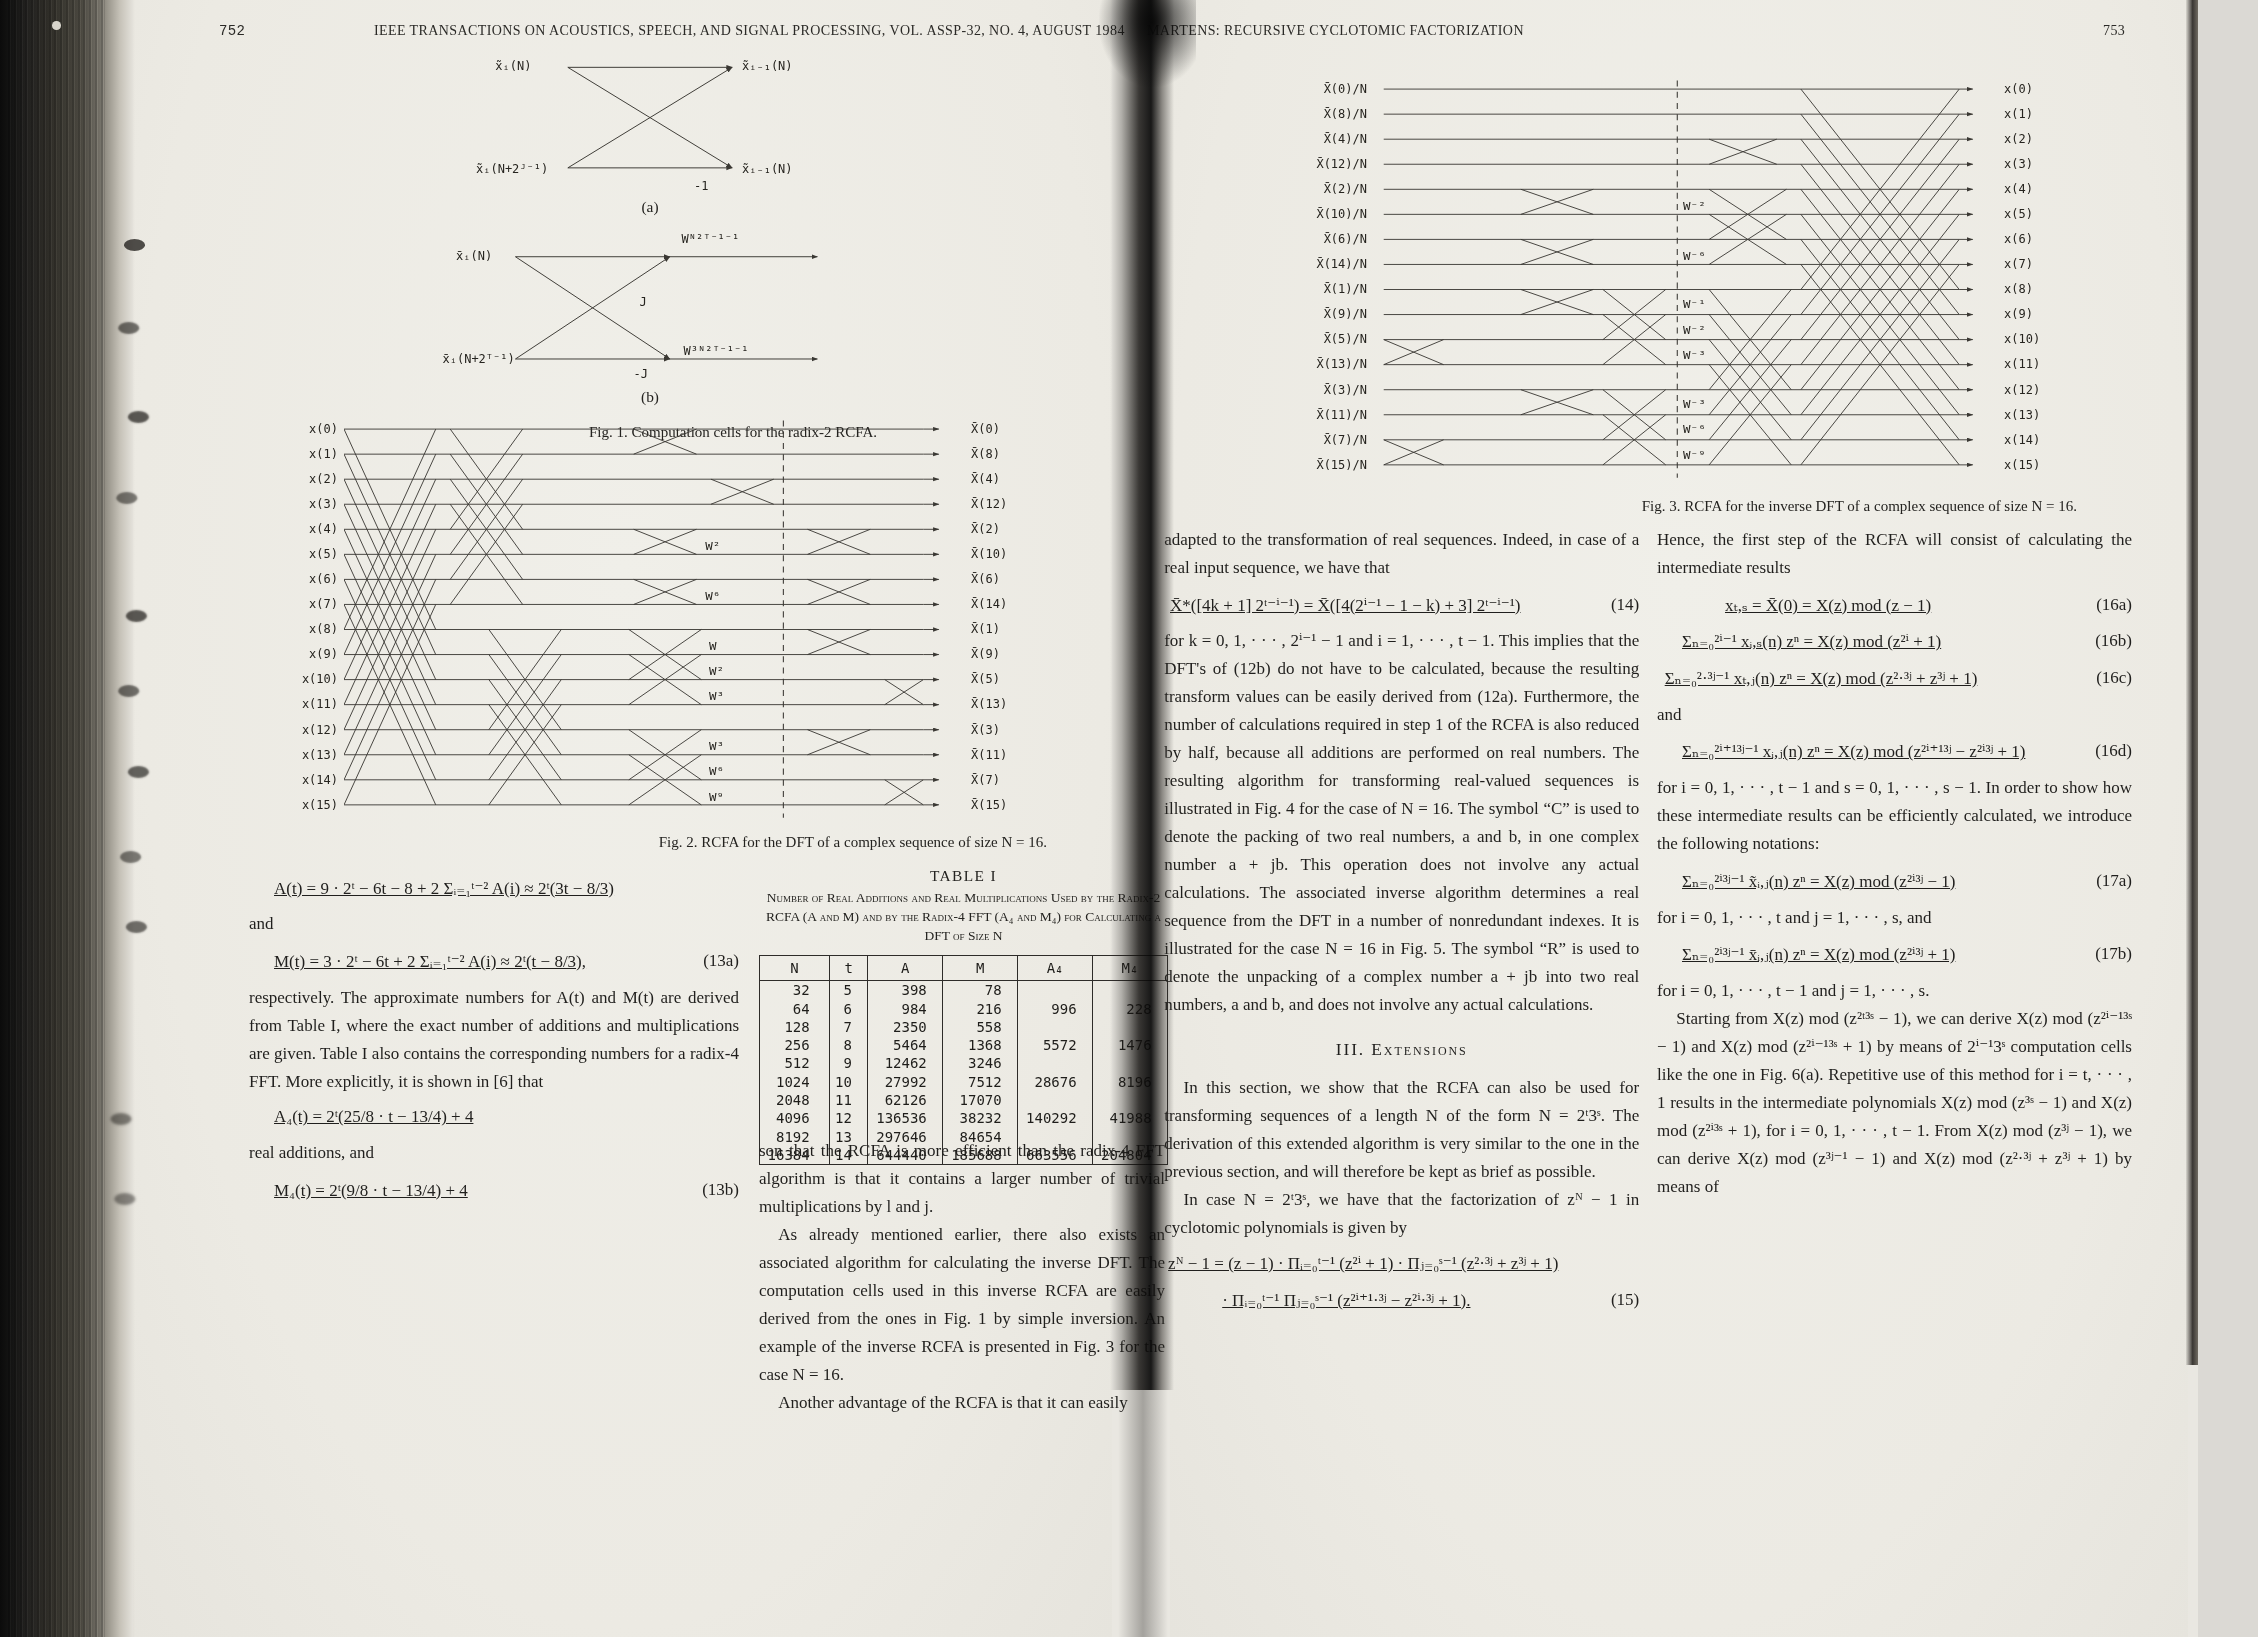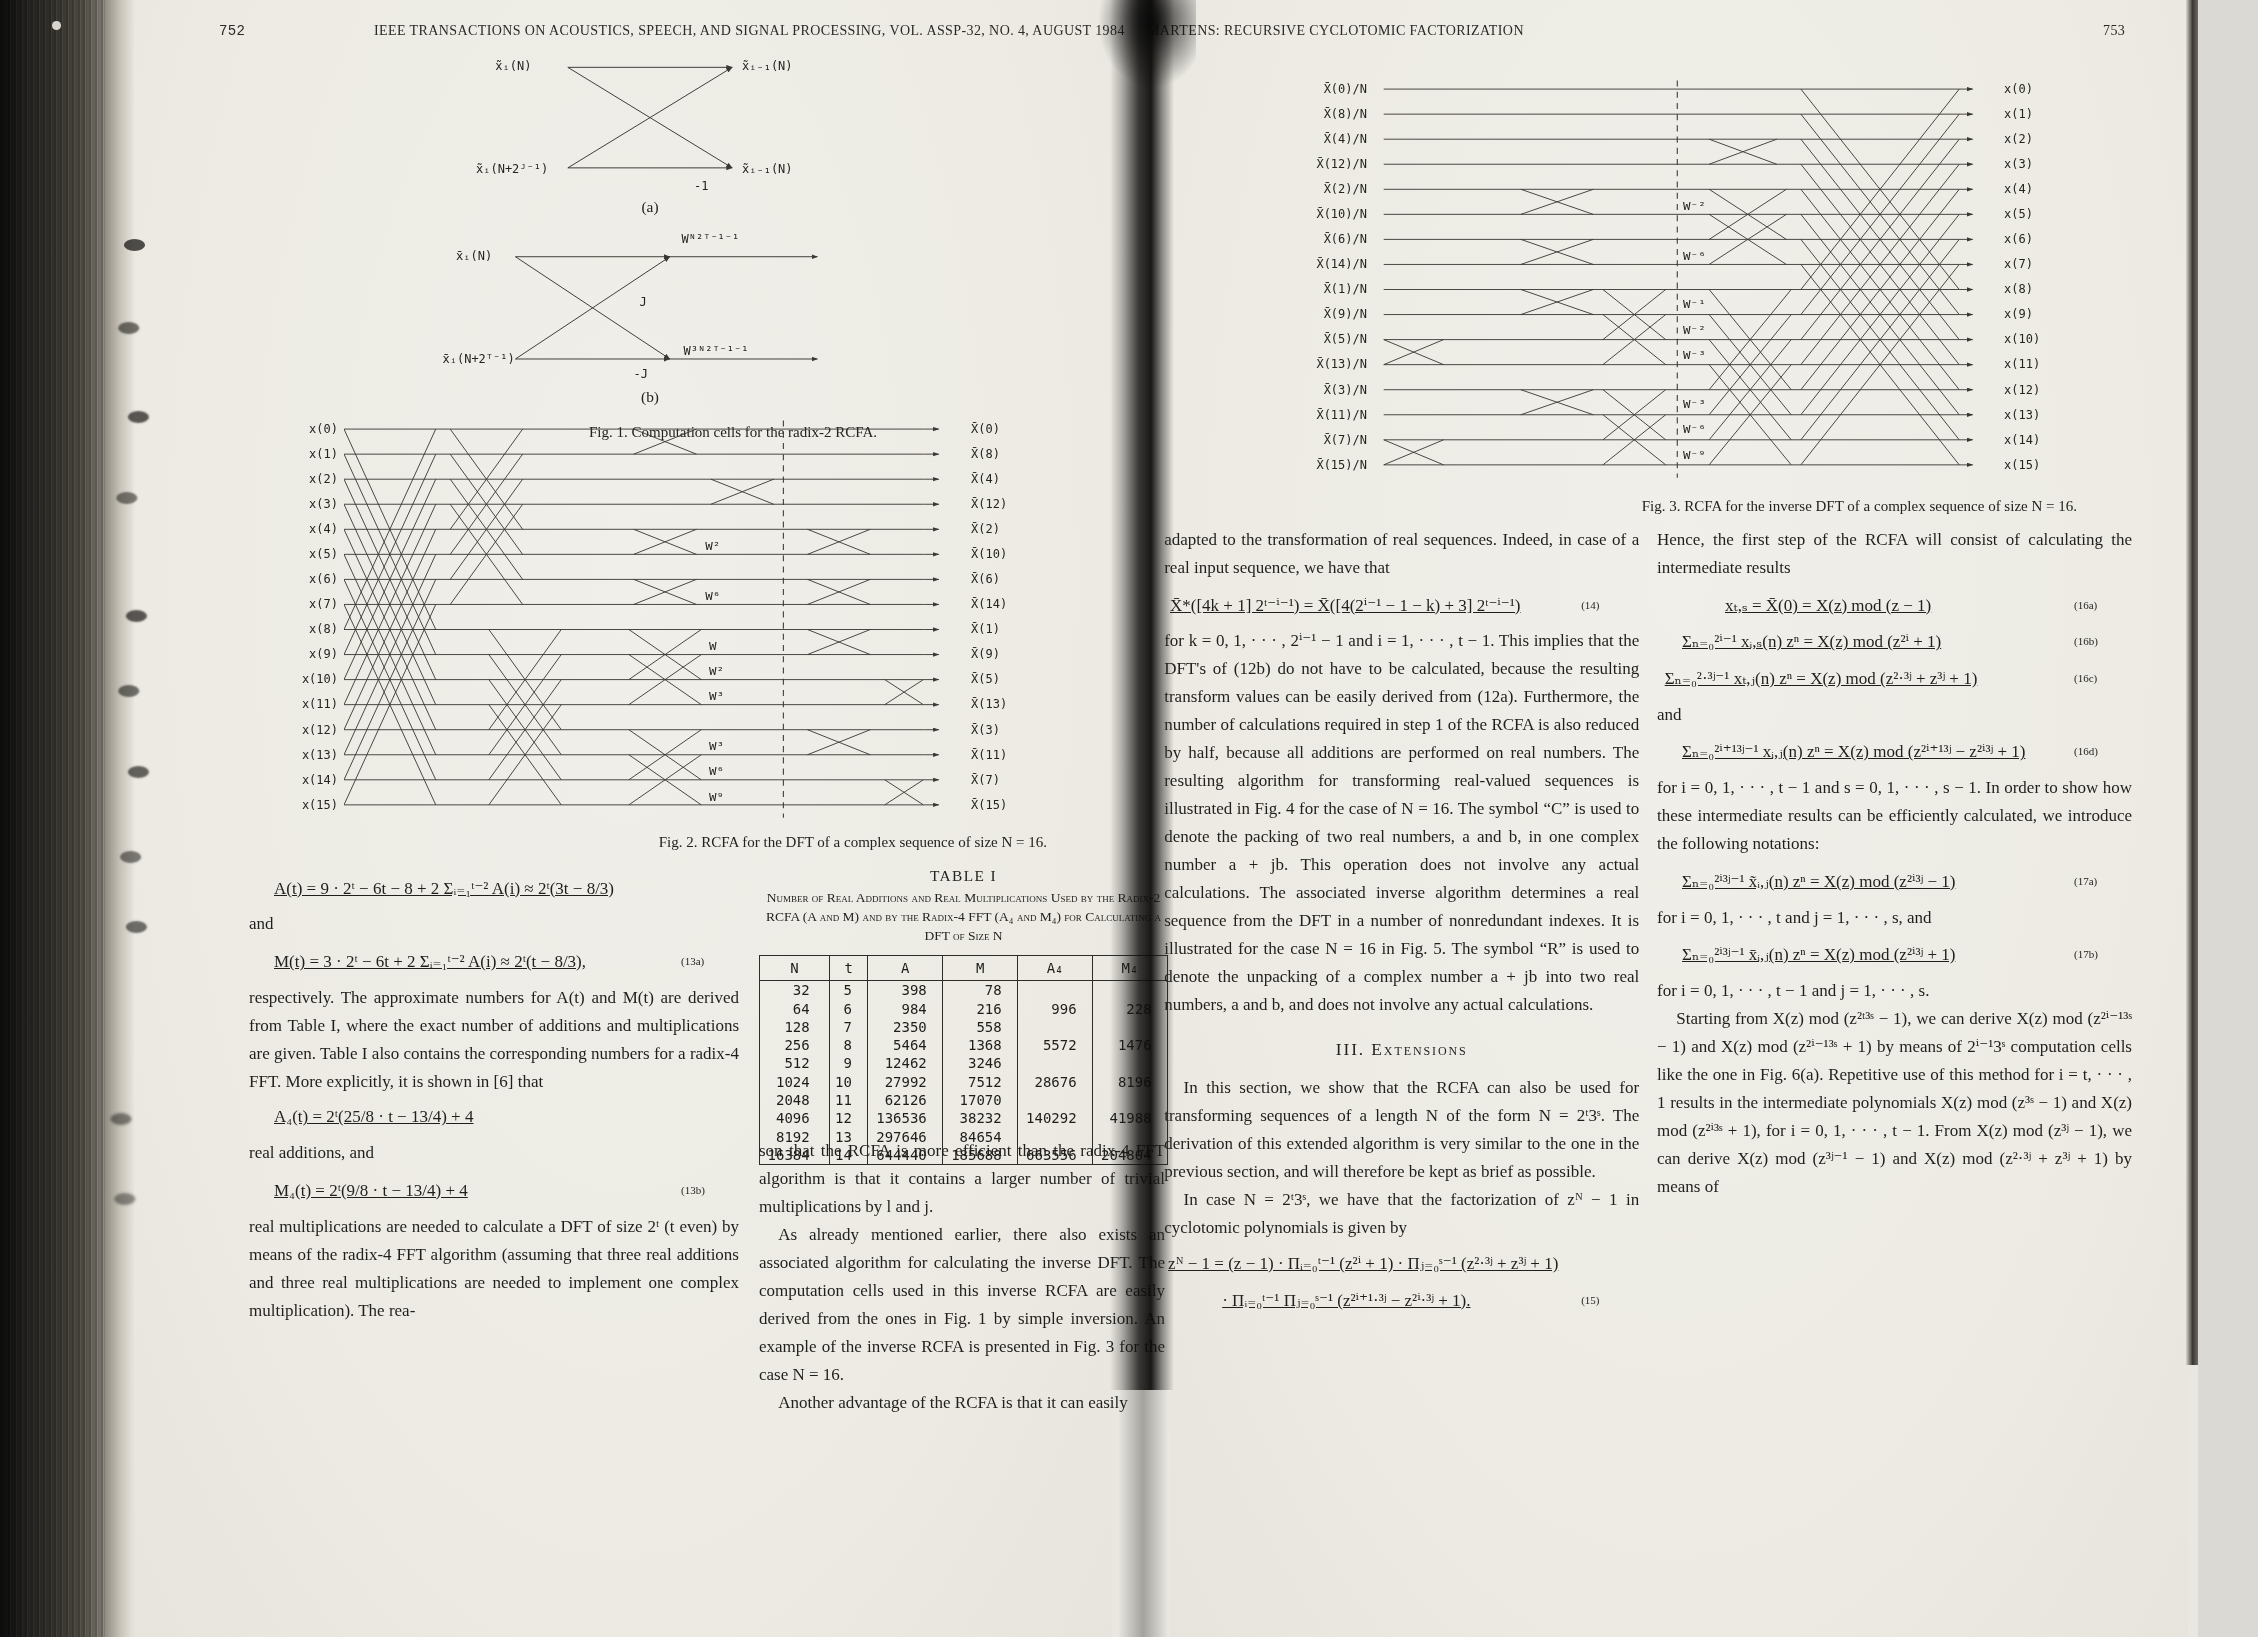--- a/index.html
+++ b/index.html
@@ -57,21 +57,21 @@
   .fig2{position:absolute;top:417px;left:151px;width:763px;height:454px;}
   .fig2 svg{position:absolute;left:60px;top:0;}
   .fig3{position:absolute;top:77px;left:106px;width:801px;height:454px;}
   .fig3 svg{position:absolute;left:100px;top:0;}
   
   .tcol{position:absolute;font-size:17px;line-height:28px;text-align:justify;}
   .tcol p{margin:0;}
   .ind{text-indent:19.3px;}
   .eqrow{display:flex;align-items:flex-end;margin:8.7px 0;}
   .eq{flex:1;padding-left:25px;font-size:17px;line-height:26px;text-decoration:underline;}
-  .eqtag{width:58px;font-size:11px;}
+  .eqtag{width:58px;text-align:right;font-size:17px;}
   .mid{margin:1.9px 0;}
   .sec{ text-align:center;font-variant:small-caps;letter-spacing:1.9px;font-size:17.4px;margin:15.4px 0 11.6px;}
   .colL1{top:867px;left:116px;width:490px;}
   .colL2{top:1137px;left:626px;width:406px;}
   .colR1{top:526px;left:-5.8px;width:475px;}
   .colR2{top:526px;left:487px;width:475px;}
   
   .tablecol{position:absolute;top:867px;left:626px;width:409px;}
   .tbl-title1{text-align:center;font-size:15.4px;letter-spacing:1.4px;color:#242320;}
   .tbl-title2{text-align:center;font-variant:small-caps;font-size:13.5px;line-height:19.3px;margin:2.9px 0 9.7px;color:#242320;}
@@ -240,21 +240,20 @@
       </div>
       <p>respectively.  The approximate numbers for A(t) and M(t) are derived from Table I, where the exact number of additions and multiplications are given.  Table I also contains the corresponding numbers for a radix-4 FFT.  More explicitly, it is shown in [6] that</p>
       <div class="eqrow">
         <div class="eq">A₄(t) = 2ᵗ(25/8 · t −  13/4) + 4</div>
       </div>
       <p class="mid">real additions, and</p>
       <div class="eqrow">
         <div class="eq">M₄(t) = 2ᵗ(9/8 · t −  13/4) + 4</div>
         <div class="eqtag">(13b)</div>
       </div>
-      <p>real multiplications are needed to calculate a DFT of size 2ᵗ (t even) by means of the radix-4 FFT algorithm (assuming that three real additions and three real multiplications are needed to implement one complex multiplication).  The rea-</p>
     </div>
 
     <div class="tablecol">
       <div class="tbl-title1">TABLE I</div>
       <div class="tbl-title2">Number of Real Additions and Real Multiplications Used by the Radix-2 RCFA (A and M) and by the Radix-4 FFT (A₄ and M₄) for Calculating a DFT of Size N</div>
       <table class="t1">
         <thead>
           <tr>
 
           <th>N</th>

